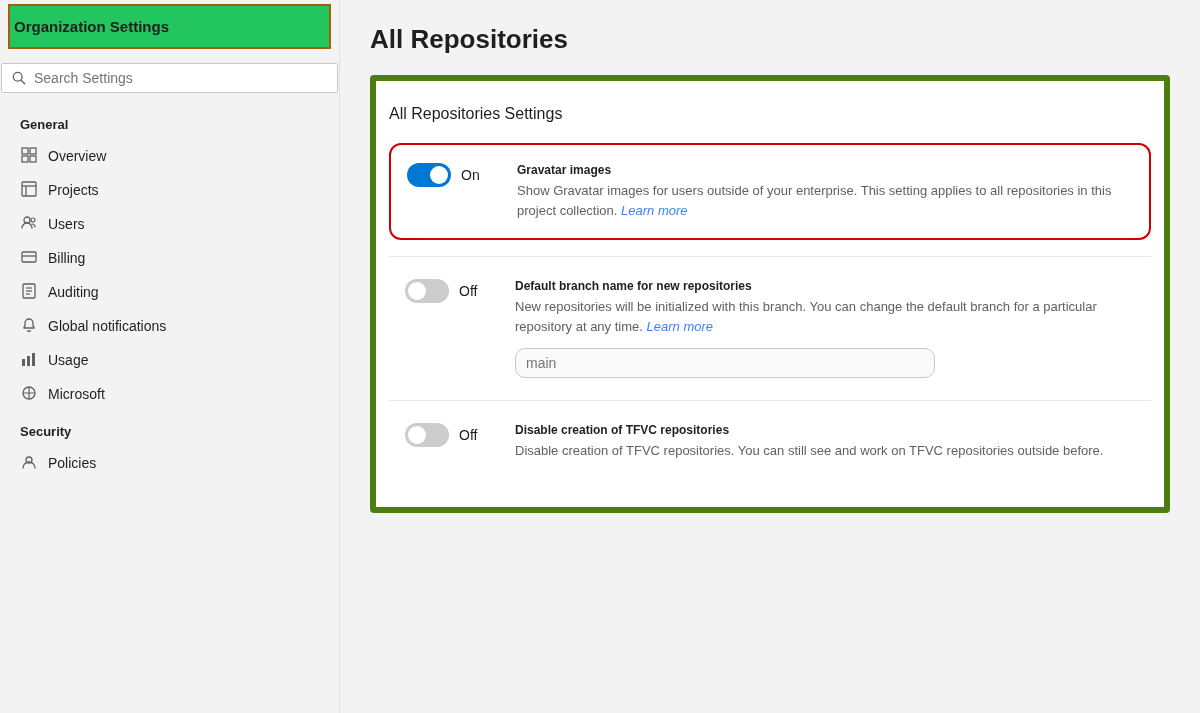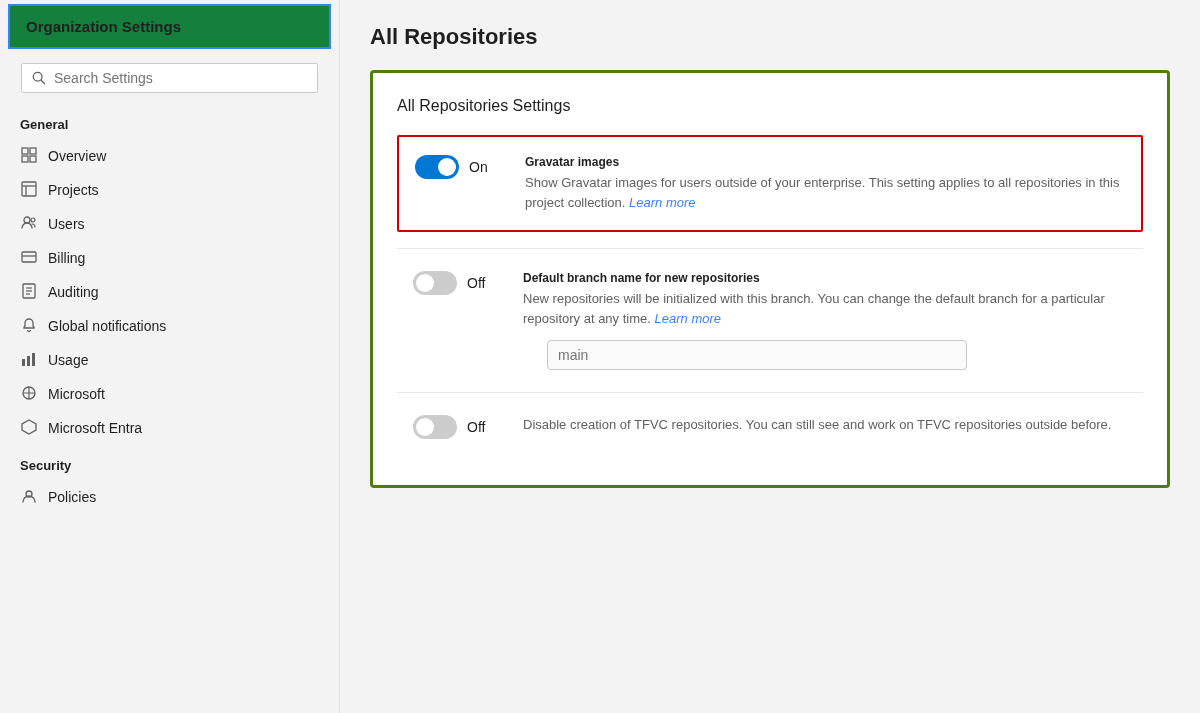--- a/index.html
+++ b/index.html
@@ -12,31 +12,31 @@
       background: #f3f3f3;
       border-right: 1px solid #e0e0e0;
       display: flex;
       flex-direction: column;
       height: 713px;
       overflow: hidden;
       position: relative;
     }
 
     .org-title {
-      padding: 12px 16px;
+      padding: 12px 4px;
       font-size: 15px;
       font-weight: 600;
-      border: 2px solid #3b82f6;
+      border: 2px solid #a16207;
       margin: 4px 8px;
-      background: #15803d;
+      background: #22c55e;
       display: block;
     }
 
     .search-box {
-      margin: 10px 21px;
+      margin: 10px 1px;
       display: flex;
       align-items: center;
       background: #fff;
       border: 1px solid #c8c8c8;
       border-radius: 2px;
       padding: 6px 10px;
       gap: 8px;
     }
     .search-box input {
       border: none;
@@ -80,51 +80,51 @@
 
     
     .main {
       flex: 1;
       background: #f3f3f3;
       overflow-y: auto;
       padding: 24px 30px;
     }
 
     .page-title {
-      font-size: 22px;
+      font-size: 26px;
       font-weight: 600;
       margin-bottom: 20px;
       color: #1f1f1f;
     }
 
     .settings-card {
       background: #fff;
-      border: 3px solid #4d7c0f;
+      border: 6px solid #4d7c0f;
       border-radius: 4px;
-      padding: 24px 24px;
+      padding: 24px 13px;
     }
 
     .card-title {
       font-size: 16px;
       font-weight: 400;
       margin-bottom: 20px;
       color: #1f1f1f;
     }
 
     .setting-row {
       display: flex;
       align-items: flex-start;
       gap: 20px;
       padding: 18px 16px;
       margin-bottom: 4px;
     }
 
     .setting-row.highlighted {
       border: 2px solid #d00000;
-      border-radius: 2px;
+      border-radius: 12px;
       margin-bottom: 16px;
     }
 
     .toggle-area {
       display: flex;
       align-items: center;
       gap: 10px;
       flex-shrink: 0;
       min-width: 90px;
     }
@@ -177,28 +177,27 @@
     .setting-desc a {
       color: #3b82f6;
       text-decoration: none;
       font-style: italic;
     }
 
     .branch-input {
       margin-top: 12px;
       padding: 6px 10px;
       border: 1px solid #c8c8c8;
-      border-radius: 4px;
+      border-radius: 10px;
       font-size: 14px;
       color: #a0a0a0;
       width: 420px;
       max-width: 100%;
       background: #fafafa;
       outline: none;
-      margin-left: 24px;
     }
 
     .divider {
       border: none;
       border-top: 1px solid #e8e8e8;
       margin: 4px 0;
     }
 
     
     .main::-webkit-scrollbar { width: 6px; }
@@ -304,28 +303,20 @@
     <div class="nav-item">
       <span class="nav-icon">
         <svg width="16" height="16" viewBox="0 0 16 16" fill="none">
             <circle cx="8" cy="8" r="6" stroke="#616161" stroke-width="1.3"></circle>
             <path d="M8 2v12M2 8h12" stroke="#616161" stroke-width="1.2"></path>
           </svg>
       </span>
       <span>Microsoft</span>
     </div>
 
-    <div class="nav-item">
-      <span class="nav-icon">
-        <svg width="16" height="16" viewBox="0 0 16 16" fill="none">
-            <polygon points="8,1 15,5 15,11 8,15 1,11 1,5" stroke="#616161" stroke-width="1.3" fill="none"></polygon>
-          </svg>
-      </span>
-      <span>Microsoft Entra</span>
-    </div>
 
     <div class="section-label">Security</div>
 
     <div class="nav-item">
       <span class="nav-icon">
         <svg width="16" height="16" viewBox="0 0 16 16" fill="none">
             <circle cx="8" cy="6" r="3" stroke="#616161" stroke-width="1.3"></circle>
             <path d="M2 14c0-3.31 2.69-6 6-6s6 2.69 6 6" stroke="#616161" stroke-width="1.3" stroke-linecap="round"></path>
           </svg>
       </span>
@@ -384,18 +375,19 @@
     <div class="setting-row">
       <div class="toggle-area">
         <div class="toggle">
           <div class="toggle-track">
             <div class="toggle-thumb"></div>
           </div>
         </div>
         <span class="toggle-label">Off</span>
       </div>
       <div class="setting-info">
+        <div class="setting-title">Disable creation of TFVC repositories</div>
         <div class="setting-desc">Disable creation of TFVC repositories. You can still see and work on TFVC repositories outside before.</div>
       </div>
     </div>
 
   </div>
 </div>
 
 </body></html>

